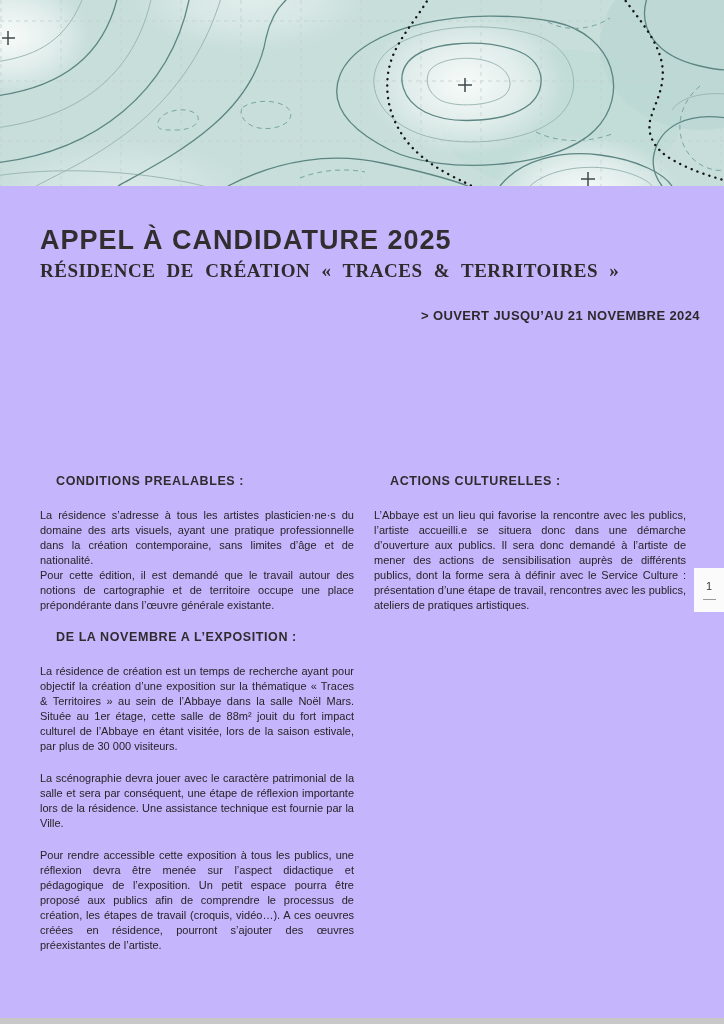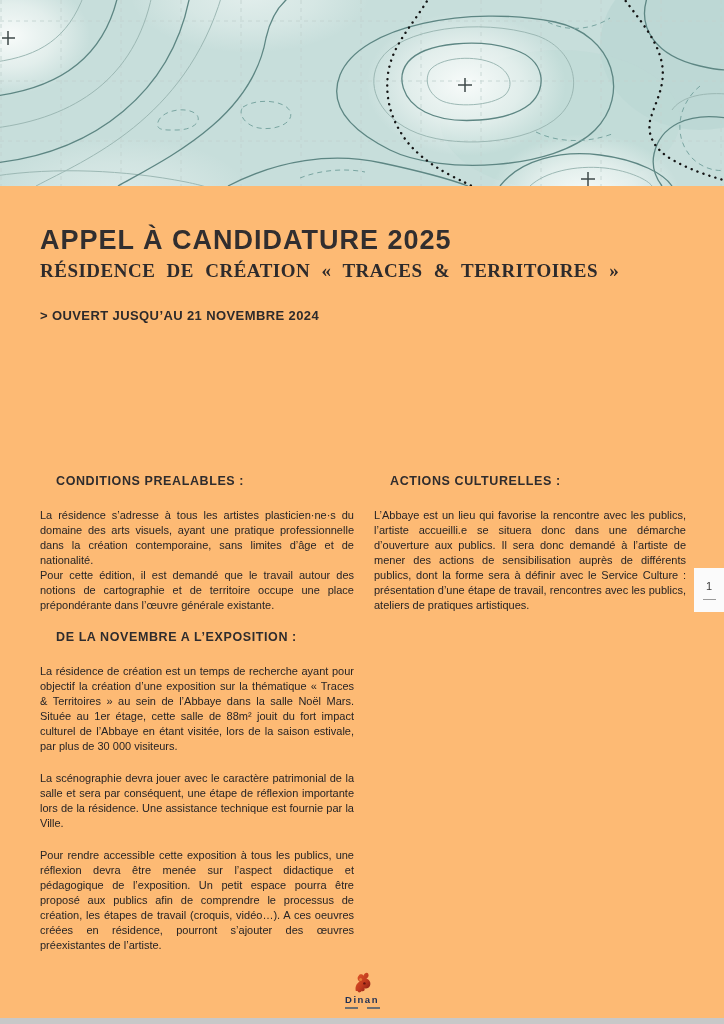--- a/index.html
+++ b/index.html
@@ -1,38 +1,38 @@
 <!DOCTYPE html>
 <html><head>
 <meta charset="utf-8">
 <style>
   html,body { margin:0; padding:0; background:#111; }
   .page {
     position:relative; width:724px; height:1024px; margin:0 auto;
-    background:#fdba74; overflow:hidden;
+    background:#c4b5fd; overflow:hidden;
     font-family:"Liberation Sans", sans-serif;
     -webkit-font-smoothing:antialiased;
   }
   
   .map-wrap { position:absolute; top:0; left:0; width:724px; height:186px; }
   .map-wrap svg { display:block; }
 
   
   .title-block { position:absolute; left:40px; top:226px; width:660px; }
   .title-main {
     margin:0; font-size:27px; line-height:28px; font-weight:bold;
     color:#312e2f; letter-spacing:1px;
   }
   .title-sub {
     margin:6px 0 0 0; font-size:19px; line-height:21px; font-weight:bold;
     color:#2e2b2c; letter-spacing:0.5px; word-spacing:6px;font-family:Liberation Serif, serif;
   }
   .title-deadline {
     margin-top:27px; font-size:13px; font-weight:bold;
-    color:#2d2a2b; letter-spacing:0.4px;
+    color:#2d2a2b; letter-spacing:0.4px;text-align:right;
   }
 
   
   .col { position:absolute; top:474px; }
   .col-left  { left:40px;  width:314px; }
   .col-right { left:374px; width:312px; }
   .section + .section { margin-top:11px; }
   .section h3 {
     margin:0 0 20px 16px; font-size:12.5px; font-weight:bold;
     color:#2f2c2d; letter-spacing:0.6px;
@@ -192,35 +192,16 @@
       <h3>ACTIONS CULTURELLES :</h3>
       <p><span>L’Abbaye est un lieu qui favorise la rencontre avec les publics, l’artiste accueilli.e se situera donc dans une démarche d’ouverture aux publics. Il sera donc demandé à l’artiste de mener des actions de sensibilisation auprès de différents publics, dont la forme sera à définir avec le Service Culture : présentation d’une étape de travail, rencontres avec les publics, ateliers de pratiques artistiques.</span></p>
     </div>
   </div>
 
   <div class="page-tab">
     <span class="num">1</span>
     <span class="tab-underline"></span>
   </div>
 
-  <div class="footer-logo">
-    <svg class="emblem" viewBox="0 0 24 26">
-      <path d="M5 24 C4 19 6 16 9 14 C7 13 6 10 8 8 C9 6 12 6 13 8 C14 5 17 4 18 6 C19 8 18 10 16 11 C19 12 21 15 20 18 C19 21 16 22 14 21 C15 23 13 25 11 24 C10 26 7 26 7 24 Z" fill="url(#lionf)"></path>
-      <defs>
-        <linearGradient id="lionf" x1="0" y1="0" x2="1" y2="1">
-          <stop offset="0%" stop-color="#e25a28"></stop>
-          <stop offset="55%" stop-color="#c13a1e"></stop>
-          <stop offset="100%" stop-color="#7c1712"></stop>
-        </linearGradient>
-      </defs>
-      <circle cx="10" cy="12" r="1.6" fill="#e8803a" opacity="0.9"></circle>
-      <circle cx="14" cy="16" r="1.3" fill="#5f100c" opacity="0.9"></circle>
-    </svg>
-    <div class="logo-text">Dinan</div>
-    <div class="logo-dashes">
-        <i></i>
-        <i></i>
-      </div>
-  </div>
 
   <div class="bottom-strip"></div>
 
 </div>
 
 </body></html>

